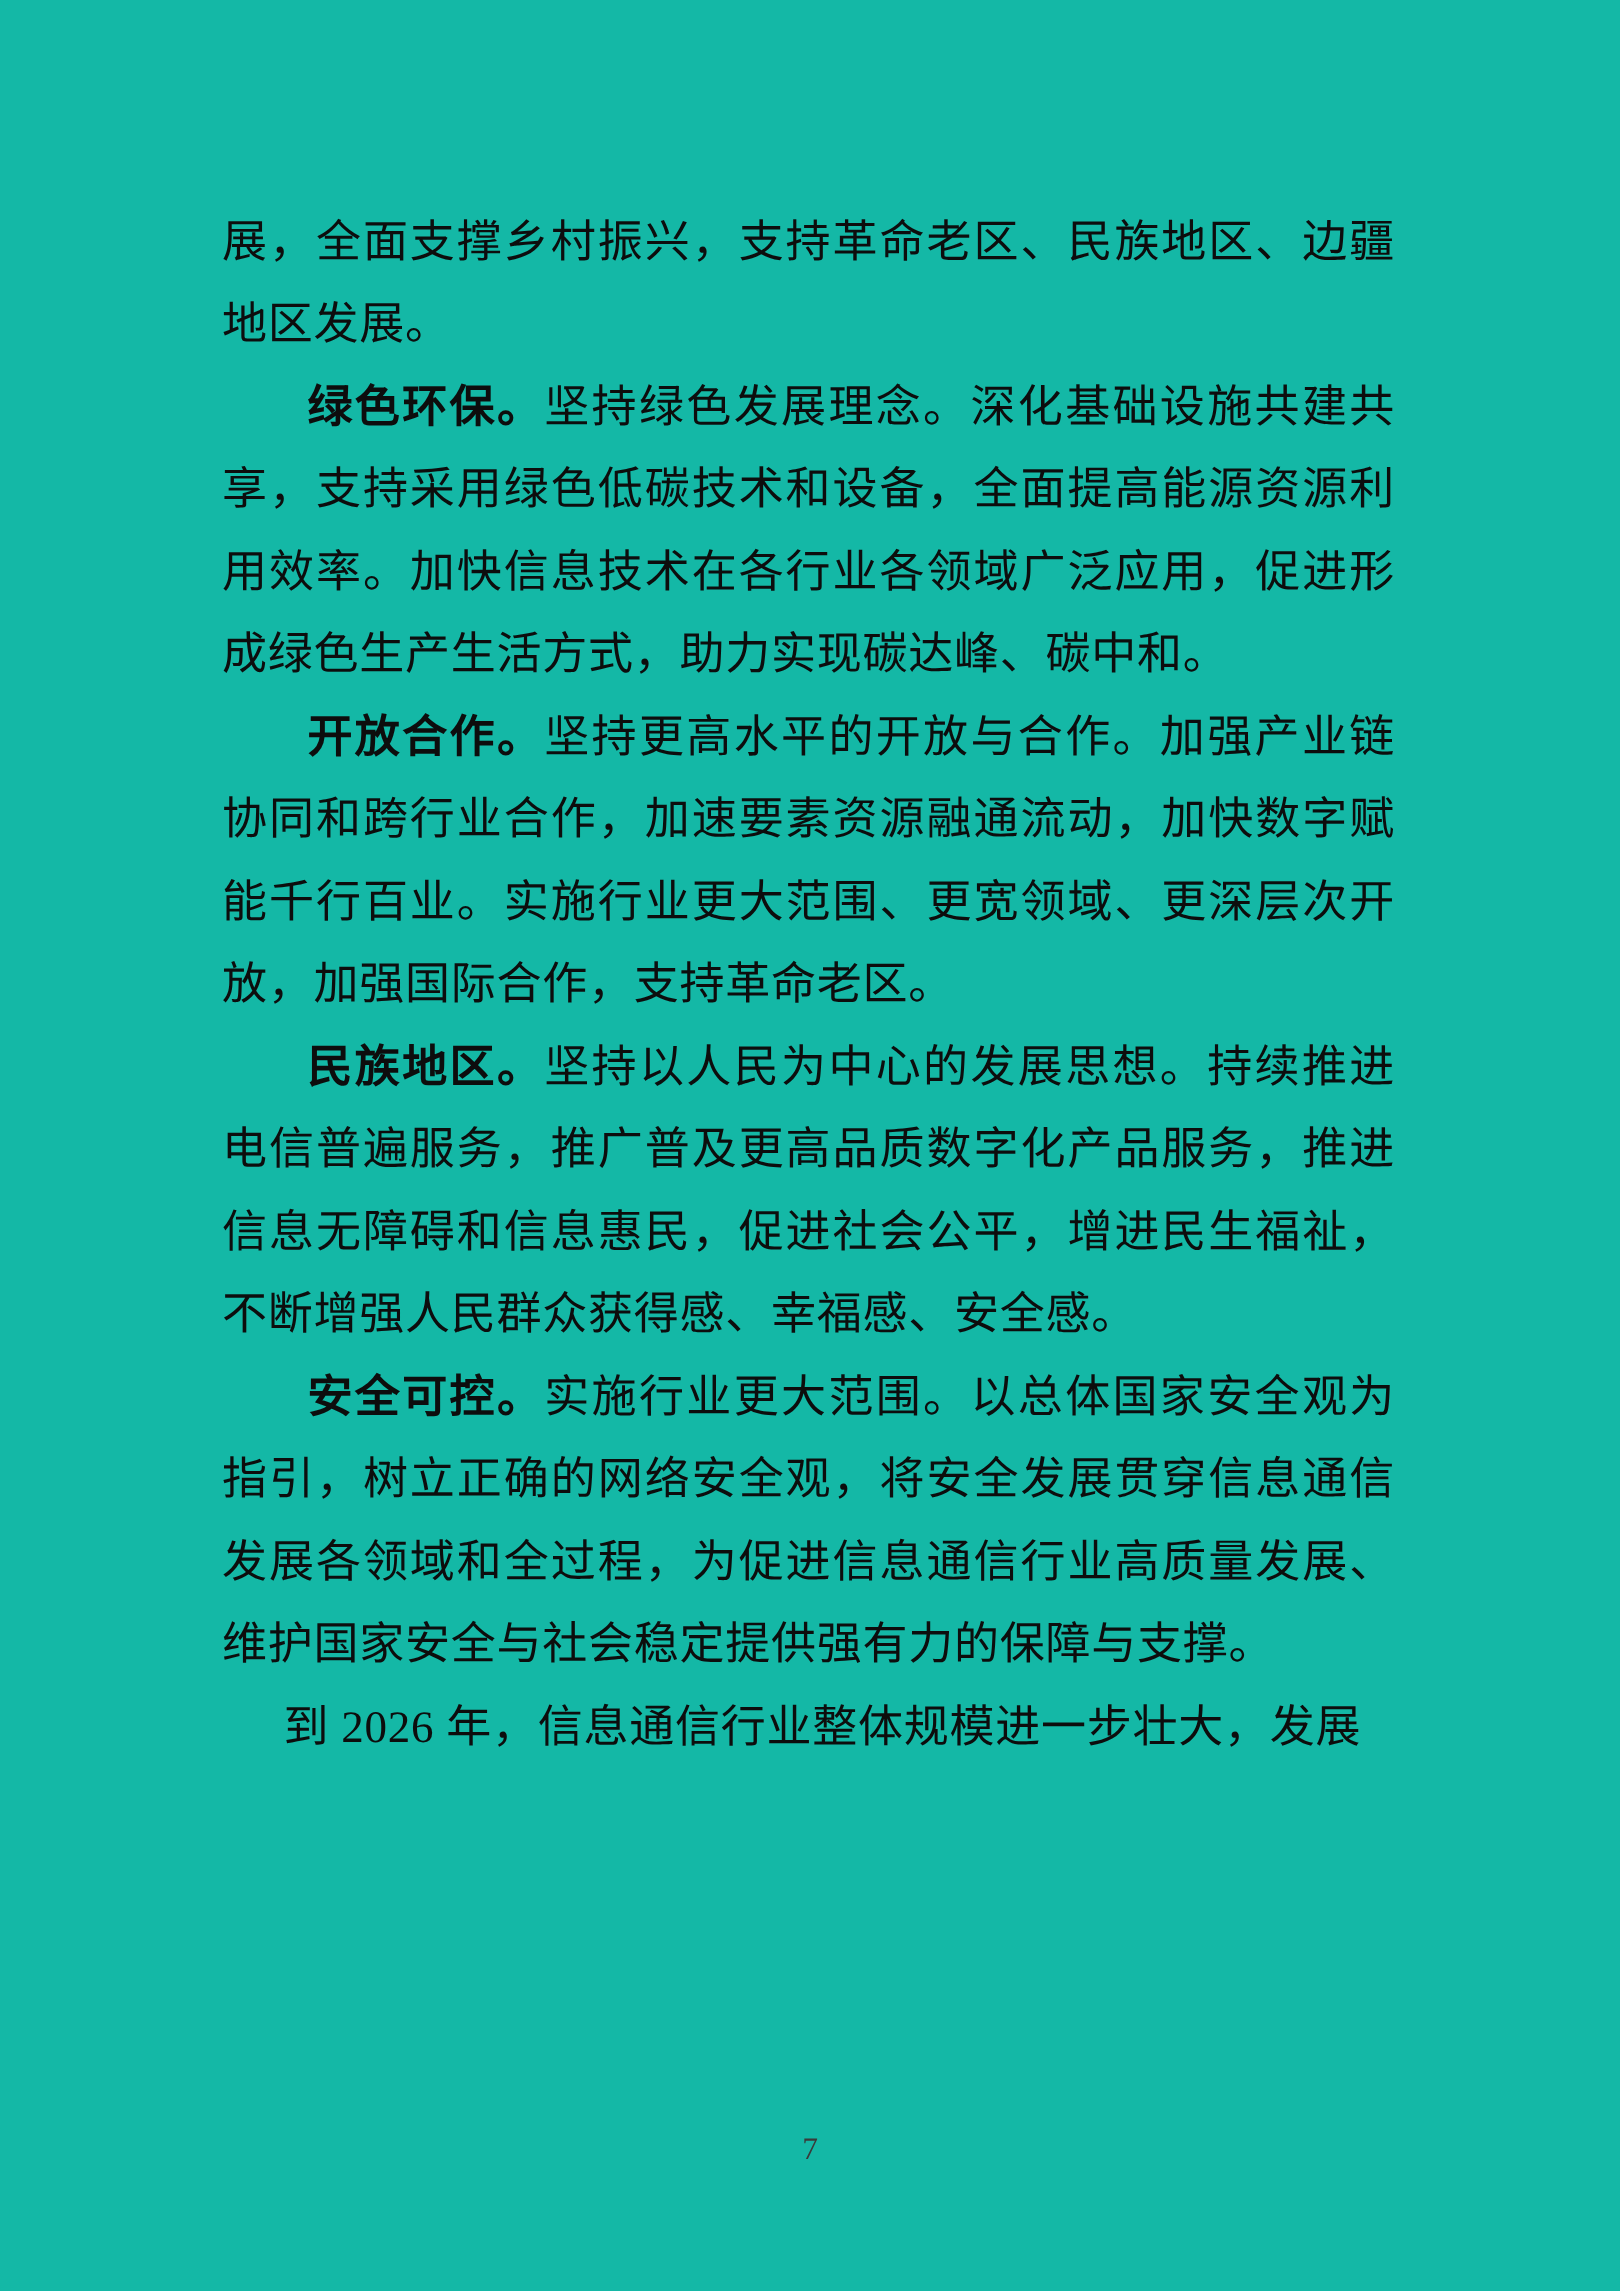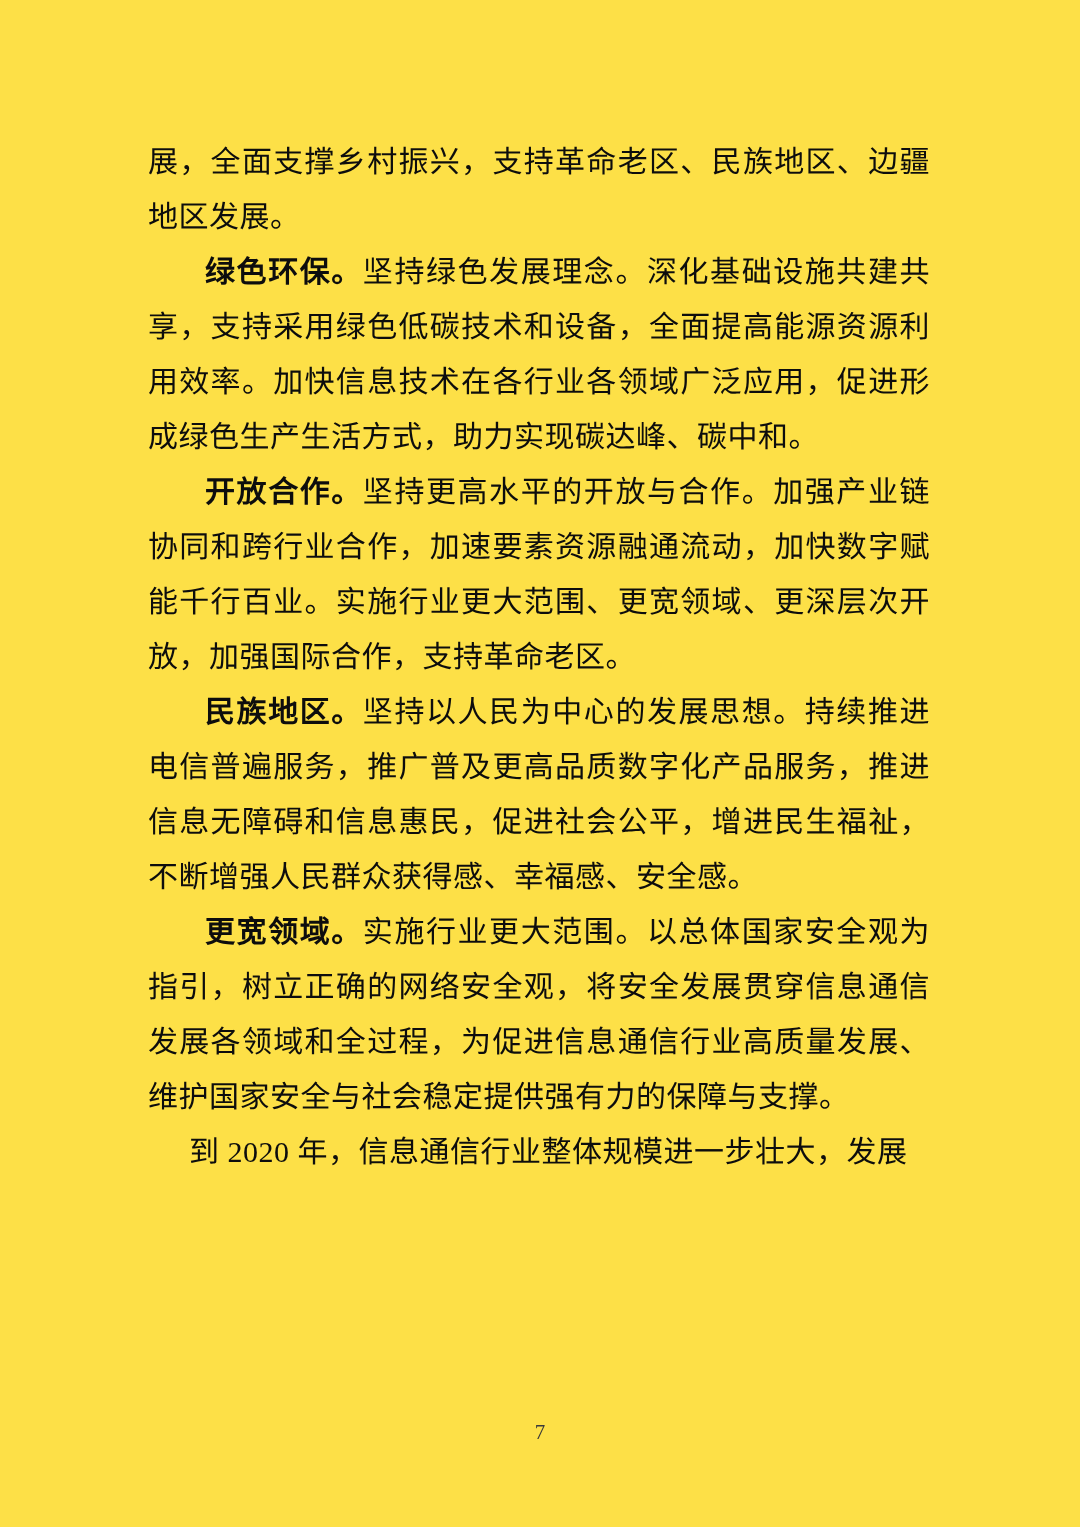--- a/index.html
+++ b/index.html
@@ -10,21 +10,21 @@
     width: 1080px;
     height: 1527px;
     background: #ffffff;
     position: relative;
     font-family: "Liberation Serif", serif;
     overflow: hidden;
   }
   .doc-page {
     position: absolute;
     inset: 0;
-    background: #fde047;
+    background: #14b8a6;
   }
   .content {
     position: absolute;
     left: 148px;
     top: 134px;
     width: 782px;
     color: #0d0d0d;
   }
   p.para {
     margin: 0;
@@ -70,23 +70,23 @@
 
     <p class="para"><span>展，全面支撑乡村振兴，支持革命老区、民族地区、边疆地区发展。</span></p>
 
     <p class="para indent"><span class="lead">绿色环保。</span><span>坚持绿色发展理念。深化基础设施共建共享，支持采用绿色低碳技术和设备，全面提高能源资源利用效率。加快信息技术在各行业各领域广泛应用，促进形成绿色生产生活方式，助力实现碳达峰、碳中和。</span></p>
 
     <p class="para indent"><span class="lead">开放合作。</span><span>坚持更高水平的开放与合作。加强产业链协同和跨行业合作，加速要素资源融通流动，加快数字赋能千行百业。实施行业更大范围、更宽领域、更深层次开放，加强国际合作，支持革命老区。</span></p>
 
     <p class="para indent"><span class="lead">民族地区。</span><span>坚持以人民为中心的发展思想。持续推进电信普遍服务，推广普及更高品质数字化产品服务，推进信息无障碍和信息惠民，促进社会公平，增进民生福祉，不断增强人民群众获得感、幸福感、安全感。</span></p>
 
 
-    <p class="para indent"><span class="lead">更宽领域。</span><span>实施行业更大范围。以总体国家安全观为指引，树立正确的网络安全观，将安全发展贯穿信息通信发展各领域和全过程，为促进信息通信行业高质量发展、维护国家安全与社会稳定提供强有力的保障与支撑。</span></p>
+    <p class="para indent"><span class="lead">安全可控。</span><span>实施行业更大范围。以总体国家安全观为指引，树立正确的网络安全观，将安全发展贯穿信息通信发展各领域和全过程，为促进信息通信行业高质量发展、维护国家安全与社会稳定提供强有力的保障与支撑。</span></p>
 
 
-    <p class="para indent"><span>到 2020 年，信息通信行业整体规模进一步壮大，发展</span></p>
+    <p class="para indent"><span>到 2026 年，信息通信行业整体规模进一步壮大，发展</span></p>
 
   </div>
 
   <div class="footer">
     <span class="page-number">7</span>
   </div>
 </div>
 
 </body></html>

